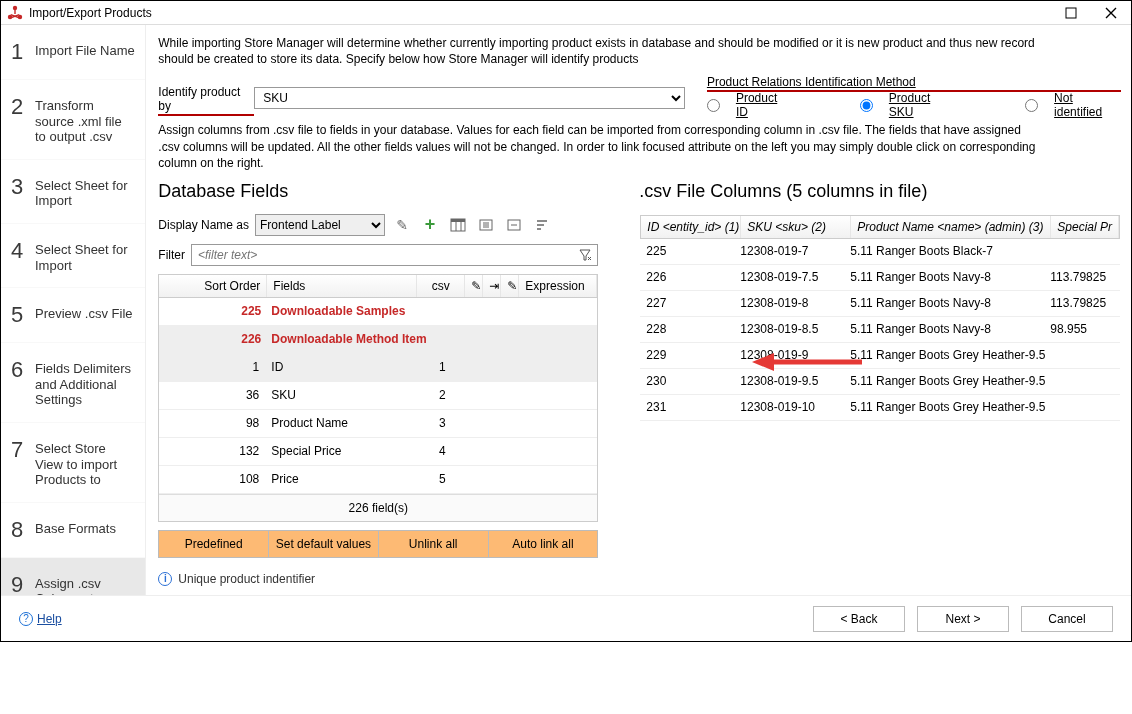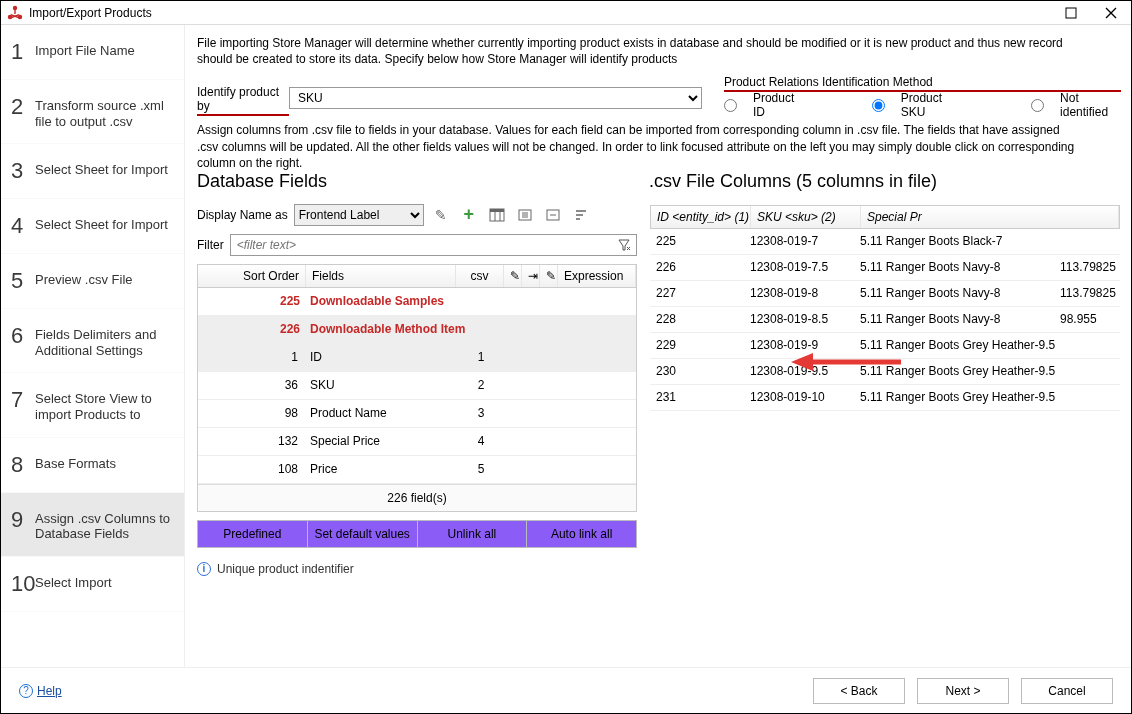--- a/index.html
+++ b/index.html
@@ -1,41 +1,41 @@
 <!DOCTYPE html>
 <html><head>
 <meta charset="utf-8">
 <style>
   * { box-sizing: border-box; margin: 0; padding: 0; }
   body { font-family: "Segoe UI", Arial, sans-serif; font-size: 12px; color: #000; background: #fff; }
-  .window { width: 1132px; height: 714px; border: 1px solid #000; position: relative; display: flex; flex-direction: column; }
+  .window { width: 1132px; height: 642px; border: 1px solid #000; position: relative; display: flex; flex-direction: column; }
   .titlebar { height: 24px; display: flex; align-items: center; padding-left: 6px; border-bottom: 1px solid #ddd; }
   .titlebar .appicon { width: 16px; height: 16px; margin-right: 6px; display: inline-flex; align-items: center; justify-content: center; }
   .titlebar .title { font-size: 12px; color: #000; }
   .titlebar .winbtns { margin-left: auto; display: flex; }
   .titlebar .winbtn { width: 40px; height: 24px; display:flex; align-items:center; justify-content:center; font-size:14px; cursor:pointer;}
   .body { flex:1; display:flex; overflow:hidden; }
   .sidebar { width: 225px; background:#fff; border-right:1px solid #eee; display:flex; flex-direction:column;}
   .step { display:flex; align-items:flex-start; padding:14px 10px 14px 10px; border-bottom:1px solid #f8f8f8; cursor:pointer; font-size:13px;}
   .step.active { background:#e8e8e8; }
   .step .num { font-size:22px; font-weight:300; width:24px; flex-shrink:0; color:#3a3a3a;}
   .step .lbl { padding-top:4px; color:#333; line-height:1.2;}
   .main { flex:1; display:flex; flex-direction:column; padding:10px 10px 10px 12px; position:relative;}
   .desc { font-size:12px; line-height:1.35; max-width:880px; padding-bottom:6px;}
   .identify-label { font-size:12px; border-bottom:2px solid #b10000; display:inline-block; padding-bottom:1px;}
   .rel-label { font-size:12px; border-bottom:2px solid #b10000; display:inline-block; padding-bottom:1px;}
   .row-id { display:flex; align-items:flex-end; margin-top:2px; gap:10px;}
   .identify-block { display:flex; flex-direction:row;justify-content:space-between; }
   select.identify { width:440px; height:22px; font-size:12px; border:1px solid #999; background:#fff; padding-left:4px; margin-top:2px;}
-  .rel-block { display:flex; flex-direction:column; margin-left:12px;}
+  .rel-block { display:flex; flex-direction:column; margin-left:12px;text-decoration:underline;}
   .radio-row { display:flex; gap:70px; margin-top:2px; align-items:center; height:22px;}
   .radio-item { display:flex; gap:16px; align-items:center; }
   .radio-item input {margin:0;}
   .assign-desc { font-size:12px; margin-top:6px; line-height:1.35; max-width:880px;}
-  .cols { display:flex; gap:12px; margin-top:0; flex:1; min-height:0;}
+  .cols { display:flex; gap:41px; margin-top:10px; flex:1; min-height:0;}
   .left-col { width:440px; display:flex; flex-direction:column;}
   .right-col { flex:1; display:flex; flex-direction:column;}
   h2.hdr { font-size:18px; font-weight:400; margin-bottom:12px;}
   .dn-row { display:flex; align-items:center; gap:6px; margin-bottom:8px;}
   .dn-row select { height:22px; border:1px solid #999; font-size:12px; width:130px;}
   .iconbtn { width:22px; height:22px; display:inline-flex; align-items:center; justify-content:center; color:#666; cursor:pointer; font-size:14px;}
   .iconbtn.green { color:#3b9a3b; font-size:18px; font-weight:bold;}
   .filter-row { display:flex; align-items:center; gap:6px; margin-bottom:8px;}
   .filter-input-wrap { position:relative; flex:1;}
   .filter-input-wrap input { width:100%; height:22px; border:1px solid #999; font-size:12px; padding:0 22px 0 6px; color:#be185d; font-style:italic;}
@@ -48,21 +48,21 @@
   .grow.group { color:#c62828; font-weight:600; }
   .grow.sel { background:#eee;}
   .gc-so { width:108px; text-align:right; padding-right:8px;}
   .gc-so-g { width:108px; text-align:right; padding-right:6px; font-weight:700;}
   .gc-fld { width:150px; padding-left:4px;}
   .gc-csv { width:50px; text-align:center;}
   .gc-spacer { width:40px;}
   .gc-exp { flex:1; padding-left:4px;}
   .grid-footer { text-align:center; padding:6px; border-top:1px solid #ddd; background:#fafafa; font-size:12px;}
   .btn-row { display:flex; margin-top:8px;}
-  .btn-row button { flex:1; height:28px; border:1px solid #bbb; background:#8b5cf6; font-size:12px; cursor:pointer;}
+  .btn-row button { flex:1; height:28px; border:1px solid #bbb; background:#fdba74; font-size:12px; cursor:pointer;}
   .btn-row button + button { border-left:none;}
   .upi { margin-top:14px; display:flex; align-items:center; gap:6px; font-size:12px; color:#333;}
   .upi .icircle { width:14px; height:14px; border:1.5px solid #2a6fd6; border-radius:50%; display:inline-flex; align-items:center; justify-content:center; color:#2a6fd6; font-size:10px; font-weight:bold;}
   .chk-row { display:flex; align-items:center; gap:6px; margin-bottom:8px;}
   .csv-grid { border:1px solid transparent;}
   .csv-head { display:flex; background:linear-gradient(#fff,#f1f1f1); border:1px solid #ccc; font-size:12px;}
   .ch { padding:4px 6px; border-right:1px solid #e6e6e6; white-space:nowrap;font-style:italic;}
   .csv-body {}
   .crow { display:flex; font-size:12px; height:26px; align-items:center; border-bottom:1px solid #eee;}
   .cc-id { width:100px; padding-left:6px;}
@@ -148,21 +148,21 @@
           <div class="num">9</div>
           <div class="lbl">Assign .csv Columns to Database Fields</div>
         </div>
         <div class="step">
           <div class="num">10</div>
           <div class="lbl">Select Import</div>
         </div>
       </div>
 
     <div class="main">
-      <div class="desc">File importing Store Manager will determine whether currently importing product exists in database and should be modified or it is new product and thus new record should be created to store its data. Specify below how Store Manager will identify products</div>
+      <div class="desc">While importing Store Manager will determine whether currently importing product exists in database and should be modified or it is new product and thus new record should be created to store its data. Specify below how Store Manager will identify products</div>
 
       <div class="row-id">
         <div class="identify-block">
           <span class="identify-label">Identify product by</span>
           <select class="identify">
             <option selected="">SKU</option>
           </select>
         </div>
         <div class="rel-block">
           <span class="rel-label">Product Relations Identification Method</span>
@@ -299,20 +299,21 @@
             <span>Unique product indentifier</span>
           </div>
         </div>
 
         <div class="right-col">
           <h2 class="hdr">.csv File Columns (5 columns in file)</h2>
           <div class="csv-grid">
             <div class="csv-head">
               <div class="ch" style="width:100px;">ID &lt;entity_id&gt; (1)</div>
               <div class="ch" style="width:110px;">SKU &lt;sku&gt; (2)</div>
+              <div class="ch" style="width:200px;">Product Name &lt;name&gt; (admin) (3)</div>
               <div class="ch" style="flex:1;">Special Pr</div>
             </div>
             <div class="csv-body" id="csv-grid-body">
                 <div class="crow">
                   <div class="cc-id">225</div>
                   <div class="cc-sku">12308-019-7</div>
                   <div class="cc-name">5.11 Ranger Boots Black-7</div>
                   <div class="cc-sp"></div>
                 </div>
                 <div class="crow">

